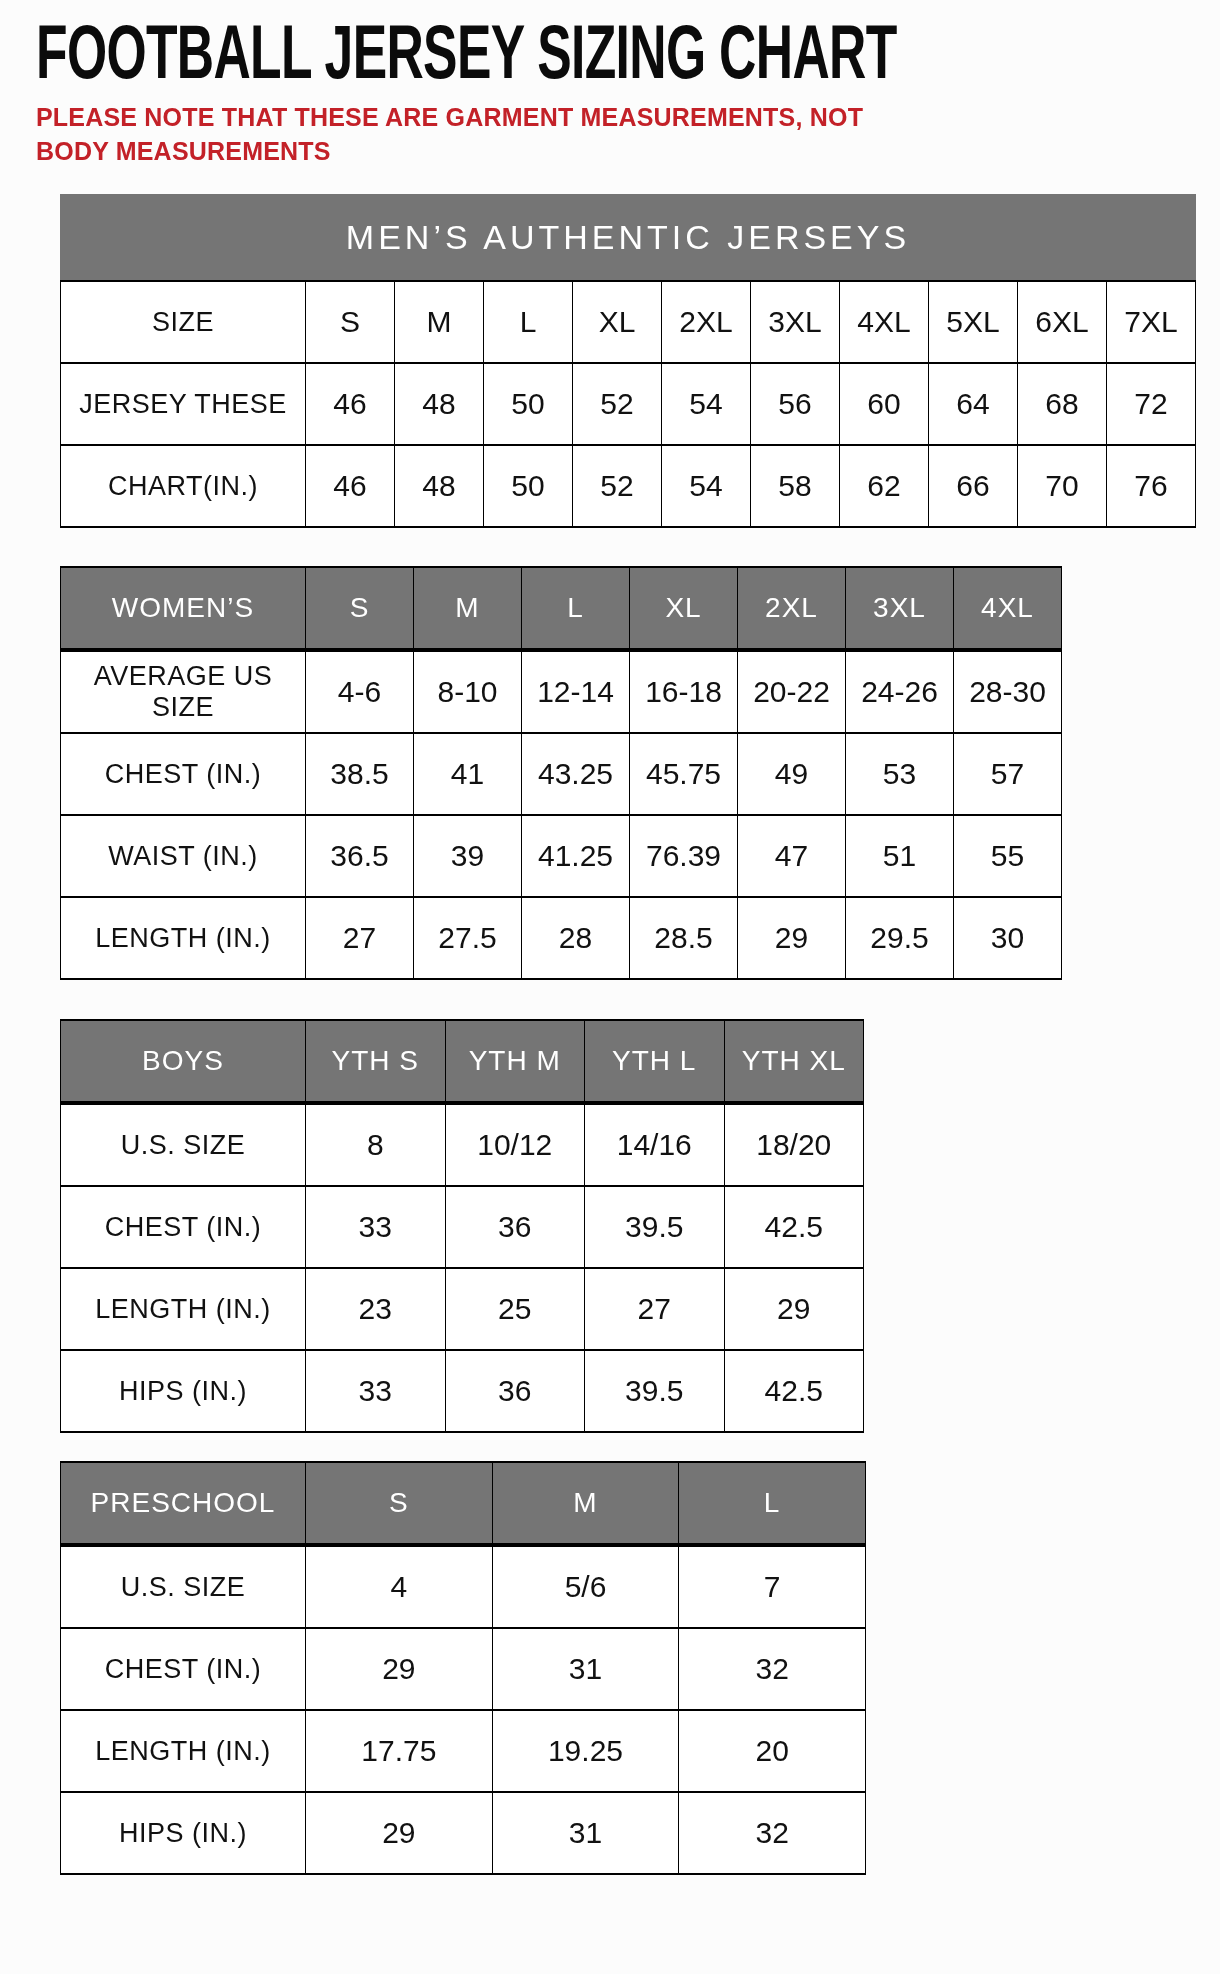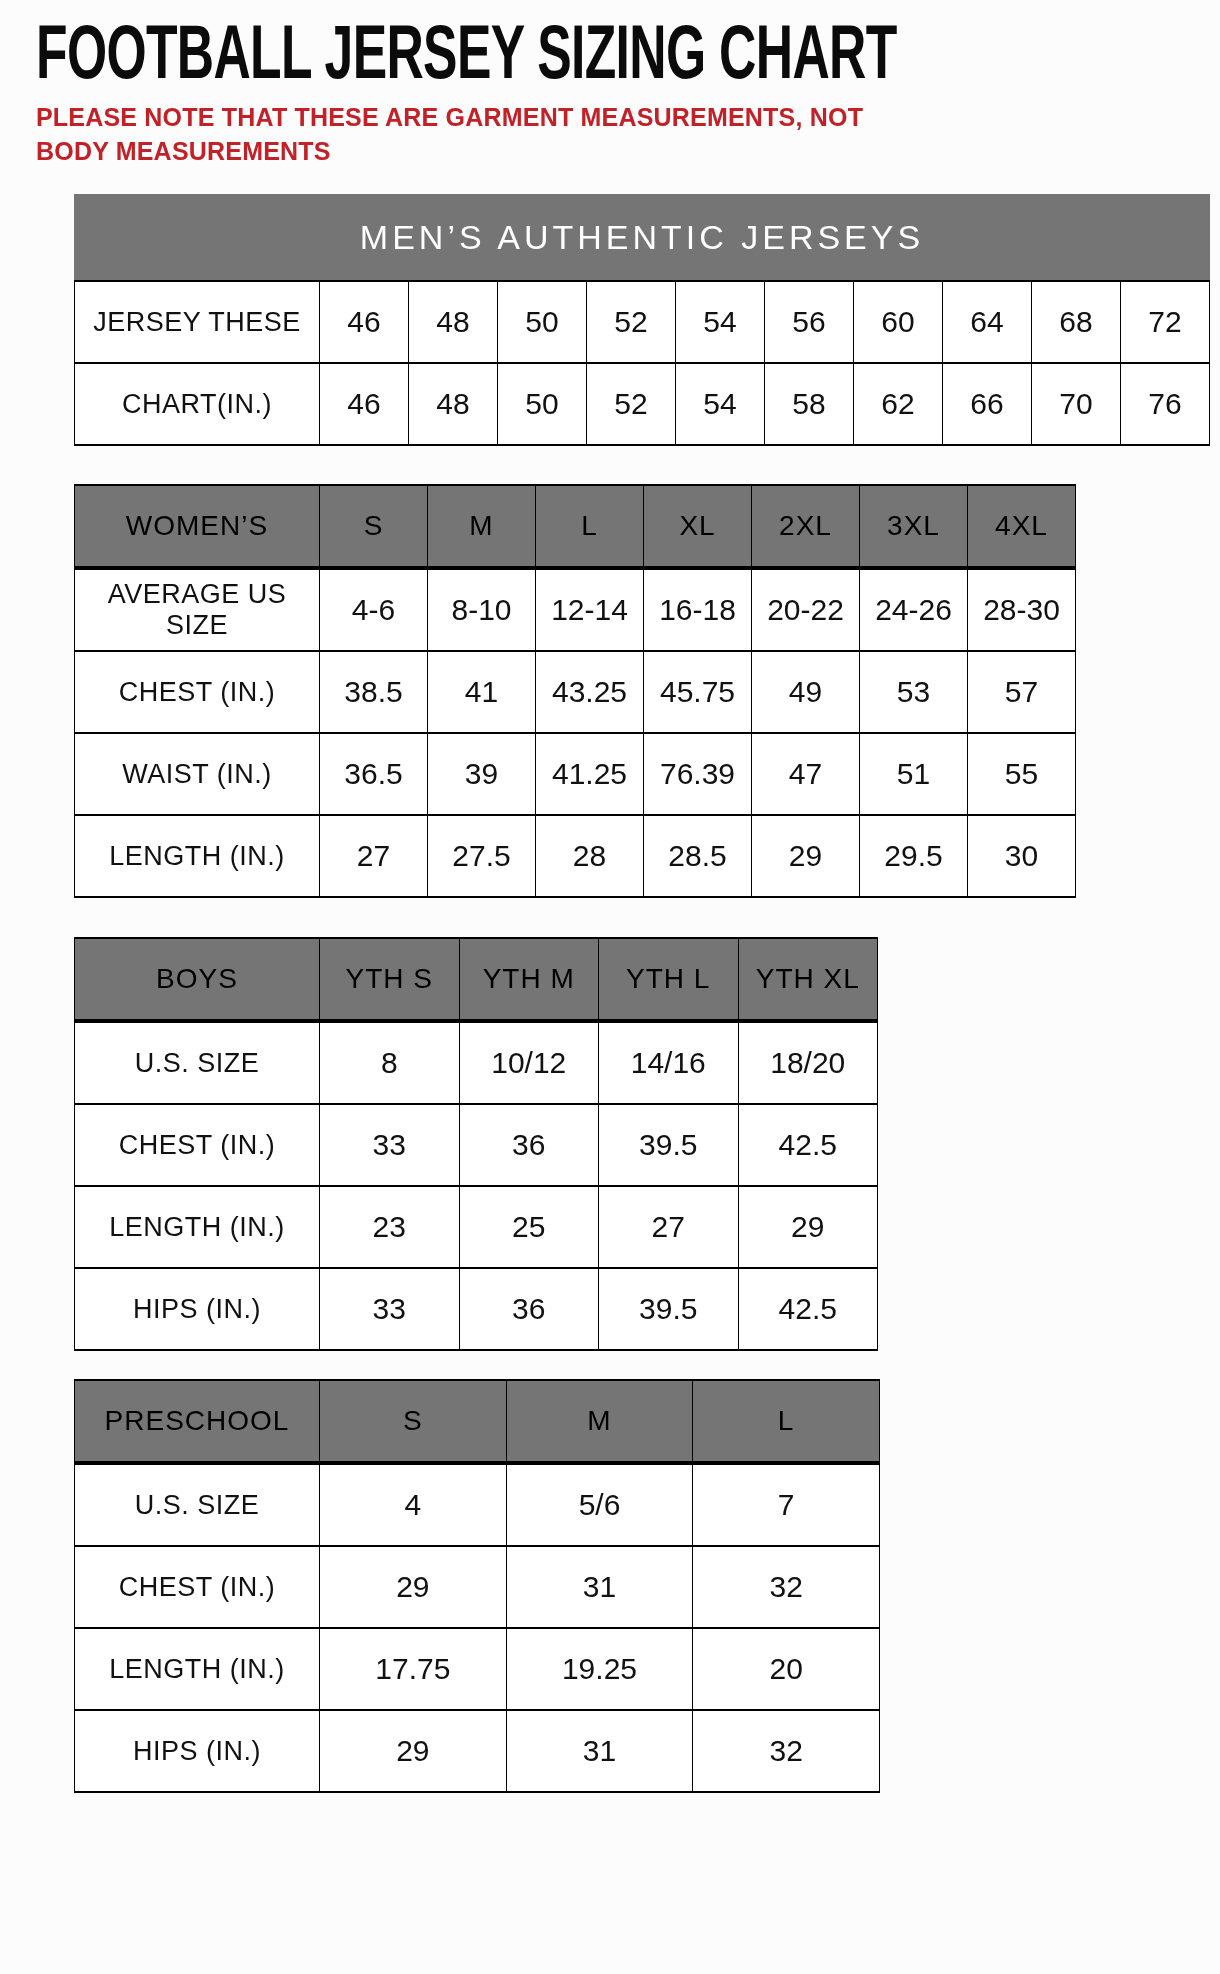--- a/index.html
+++ b/index.html
@@ -32,21 +32,21 @@
     margin: 12px 0 0 36px;
     max-width: 880px;
     font-size: 25px;
     font-weight: bold;
     line-height: 1.36;
     color: var(--red, #c32128);
     letter-spacing: 0.2px;
   }
 
   
-  .tbl { margin-left: 50px; padding-left: 24px; }
+  .tbl { margin-left: 36px; padding-left: 24px; }
   .tbl.mens      { margin-top: 26px; width: 1136px; }
   .tbl.womens    { margin-top: 38px; width: 1002px; }
   .tbl.boys      { margin-top: 39px; width: 804px; }
   .tbl.preschool { margin-top: 28px; width:  806px; border-radius: 14px; }
 
   .banner {
     height: 86px;
     line-height: 86px;
     background: var(--gray, #757575);
     color: #fff;
@@ -71,39 +71,52 @@
     padding: 0 6px;
     font-weight: normal;
   }
   th { width: 232px; font-size: 27px; letter-spacing: 0.5px; }
   td { font-size: 30px; }
 
   
   .gray-head tr:first-child th,
   .gray-head tr:first-child td {
     background: var(--gray, #757575);
-    color: #000000;
+    color: #ffffff;
     border-bottom-width: 4px;
     font-size: 28px;
     letter-spacing: 1px;
   }
 </style>
 </head>
 <body>
 
 <div class="page">
 
   <h1 class="title">FOOTBALL JERSEY SIZING CHART</h1>
 
   <p class="note">PLEASE NOTE THAT THESE ARE GARMENT MEASUREMENTS, NOT BODY MEASUREMENTS</p>
 
   <section class="tbl mens">
     <div class="banner">MEN’S AUTHENTIC JERSEYS</div>
     <table>
       <tbody>
+          <tr>
+            <th>SIZE</th>
+            <td>S</td>
+            <td>M</td>
+            <td>L</td>
+            <td>XL</td>
+            <td>2XL</td>
+            <td>3XL</td>
+            <td>4XL</td>
+            <td>5XL</td>
+            <td>6XL</td>
+            <td>7XL</td>
+          </tr>
           <tr>
             <th>JERSEY THESE</th>
             <td>46</td>
             <td>48</td>
             <td>50</td>
             <td>52</td>
             <td>54</td>
             <td>56</td>
             <td>60</td>
             <td>64</td>

